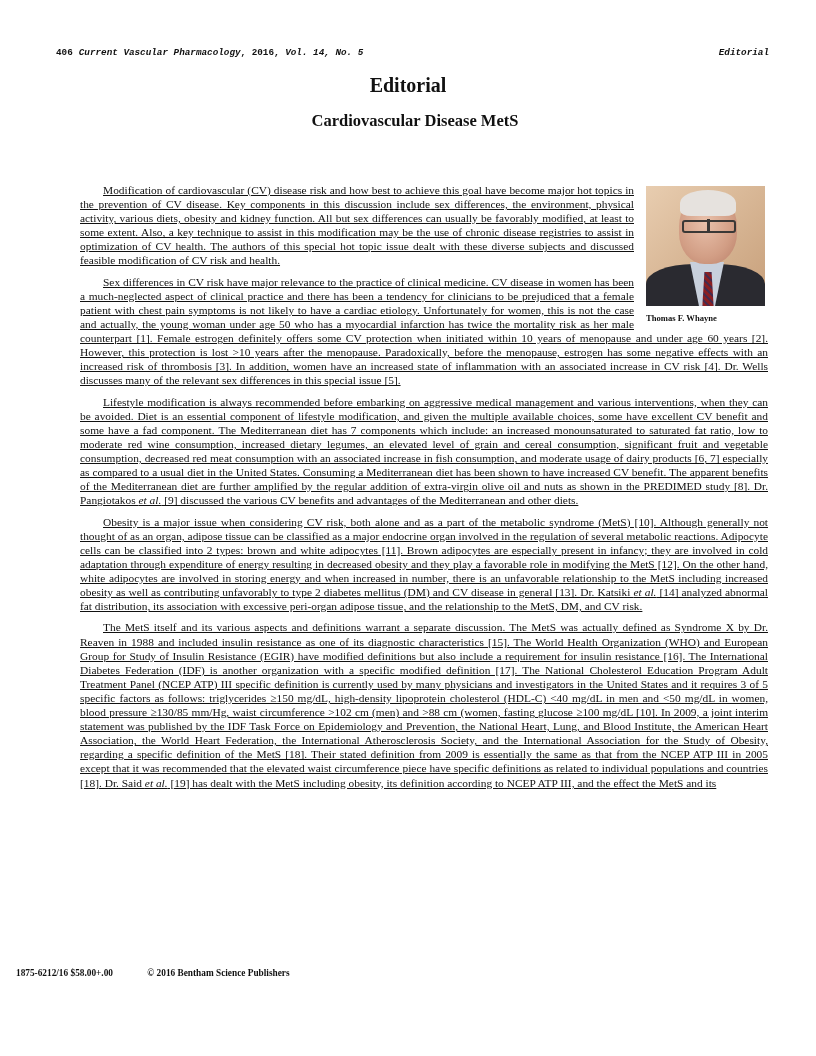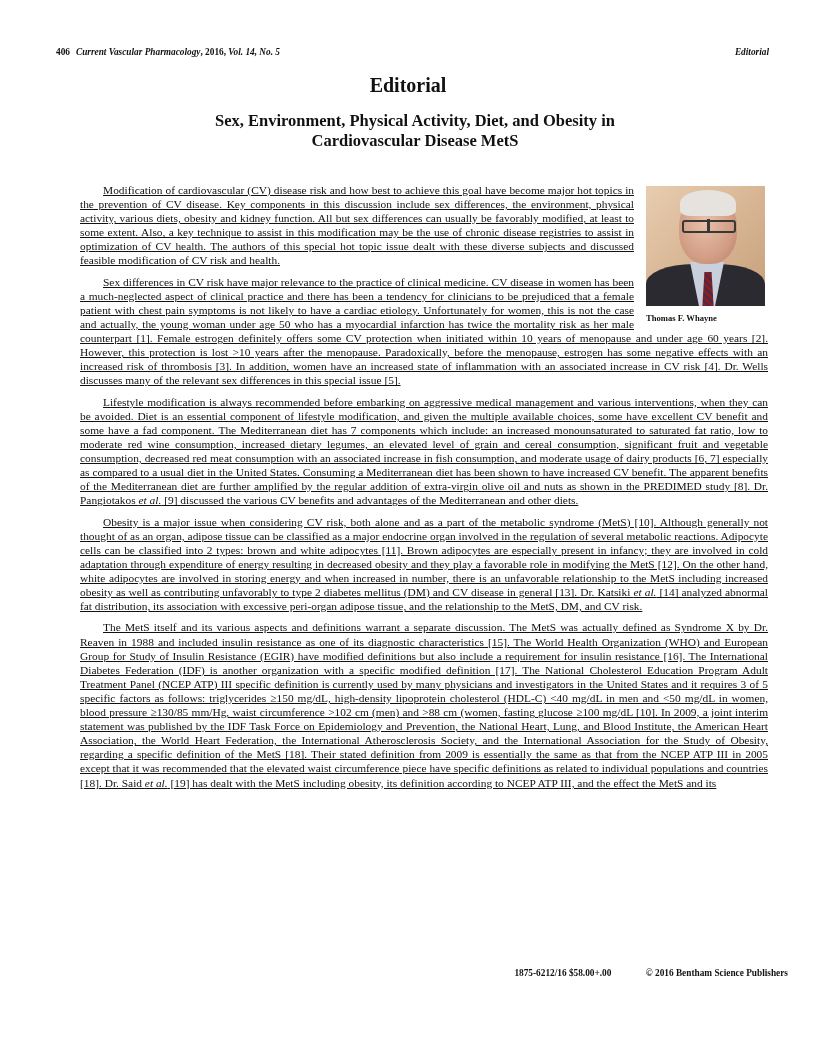--- a/index.html
+++ b/index.html
@@ -1,19 +1,19 @@
 <!DOCTYPE html>
 <html><head>
 <meta charset="utf-8">
 <style>
   html, body { margin: 0; padding: 0; background: #ffffff; }
   body { width: 816px; height: 1056px; position: relative; overflow: hidden;
          font-family: "Liberation Serif", serif; color: #111; }
   .running-head { position: absolute; top: 47px; left: 56px; width: 713px; height: 14px;
-                  font-size: 9.3px; font-weight: bold; }
+                  font-size: 9.3px; font-weight: bold; font-family: Liberation Mono, monospace; }
   .running-head .left { position: absolute; left: 0; top: 0; white-space: nowrap; }
   .running-head .left .pg { margin-right: 6px; }
   .running-head .left i { font-style: italic; }
   .running-head .right { position: absolute; right: 0; top: 0; font-style: italic; }
   .section-title { position: absolute; top: 74px; left: 0; width: 816px; text-align: center;
                    font-size: 20px; font-weight: bold; }
   .article-title { position: absolute; top: 111px; left: 150px; width: 530px; text-align: center;
                    font-size: 16.5px; font-weight: bold; line-height: 20px; }
   .body-text { position: absolute; top: 183px; left: 80px; width: 688px;
                font-size: 11.4px; line-height: 14.1px; text-align: justify; hyphens: manual; }
@@ -29,38 +29,37 @@
                     border: 2.5px solid #3a3836; border-radius: 3px; box-sizing: border-box; }
   .photo .glasses::after { content: ""; position: absolute; left: 23px; top: -3px; width: 3px; height: 13px; background: #3a3836; }
   .photo .suit { position: absolute; left: 0; top: 78px; width: 119px; height: 50px;
                  border-radius: 40% 40% 0 0; background: #2a2a30; }
   .photo .shirt { position: absolute; left: 44px; top: 76px; width: 34px; height: 50px;
                   background: #c8d0dc; clip-path: polygon(0 0, 100% 0, 70% 100%, 30% 100%); }
   .photo .tie { position: absolute; left: 56px; top: 86px; width: 12px; height: 40px;
                 background: repeating-linear-gradient(45deg, #8a1f22 0 3px, #4a2a4a 3px 5px); clip-path: polygon(20% 0, 80% 0, 100% 100%, 0 100%); }
   .photo-caption { display: block; text-align: left; font-size: 8.6px; font-weight: bold;
                    margin-top: 5px; width: 119px; }
-  .footer { position: absolute; top: 968px; left: 12px; width: 792px; text-align: right;
+  .footer { position: absolute; top: 968px; left: 0; width: 792px; text-align: left;
             font-size: 9.3px; font-weight: bold; }
   .footer span { margin: 0 16px; }
 </style>
 </head>
 <body>
 
 <div class="running-head">
   <div class="left">
     <span class="pg">406</span><i>Current Vascular Pharmacology</i><span>, 2016, </span><i>Vol. 14, No. 5</i>
   </div>
   <div class="right">Editorial</div>
 </div>
 
 <div class="section-title">Editorial</div>
 
 <div class="article-title">
-  <div>Sex, Environment, Physical Activity, Diet, and Obesity in</div>
   <div>Cardiovascular Disease MetS</div>
 </div>
 
 <div class="body-text">
   <div class="photo-box">
     <div class="photo">
       <div class="suit"></div>
       <div class="shirt"></div>
       <div class="tie"></div>
       <div class="head"></div>

